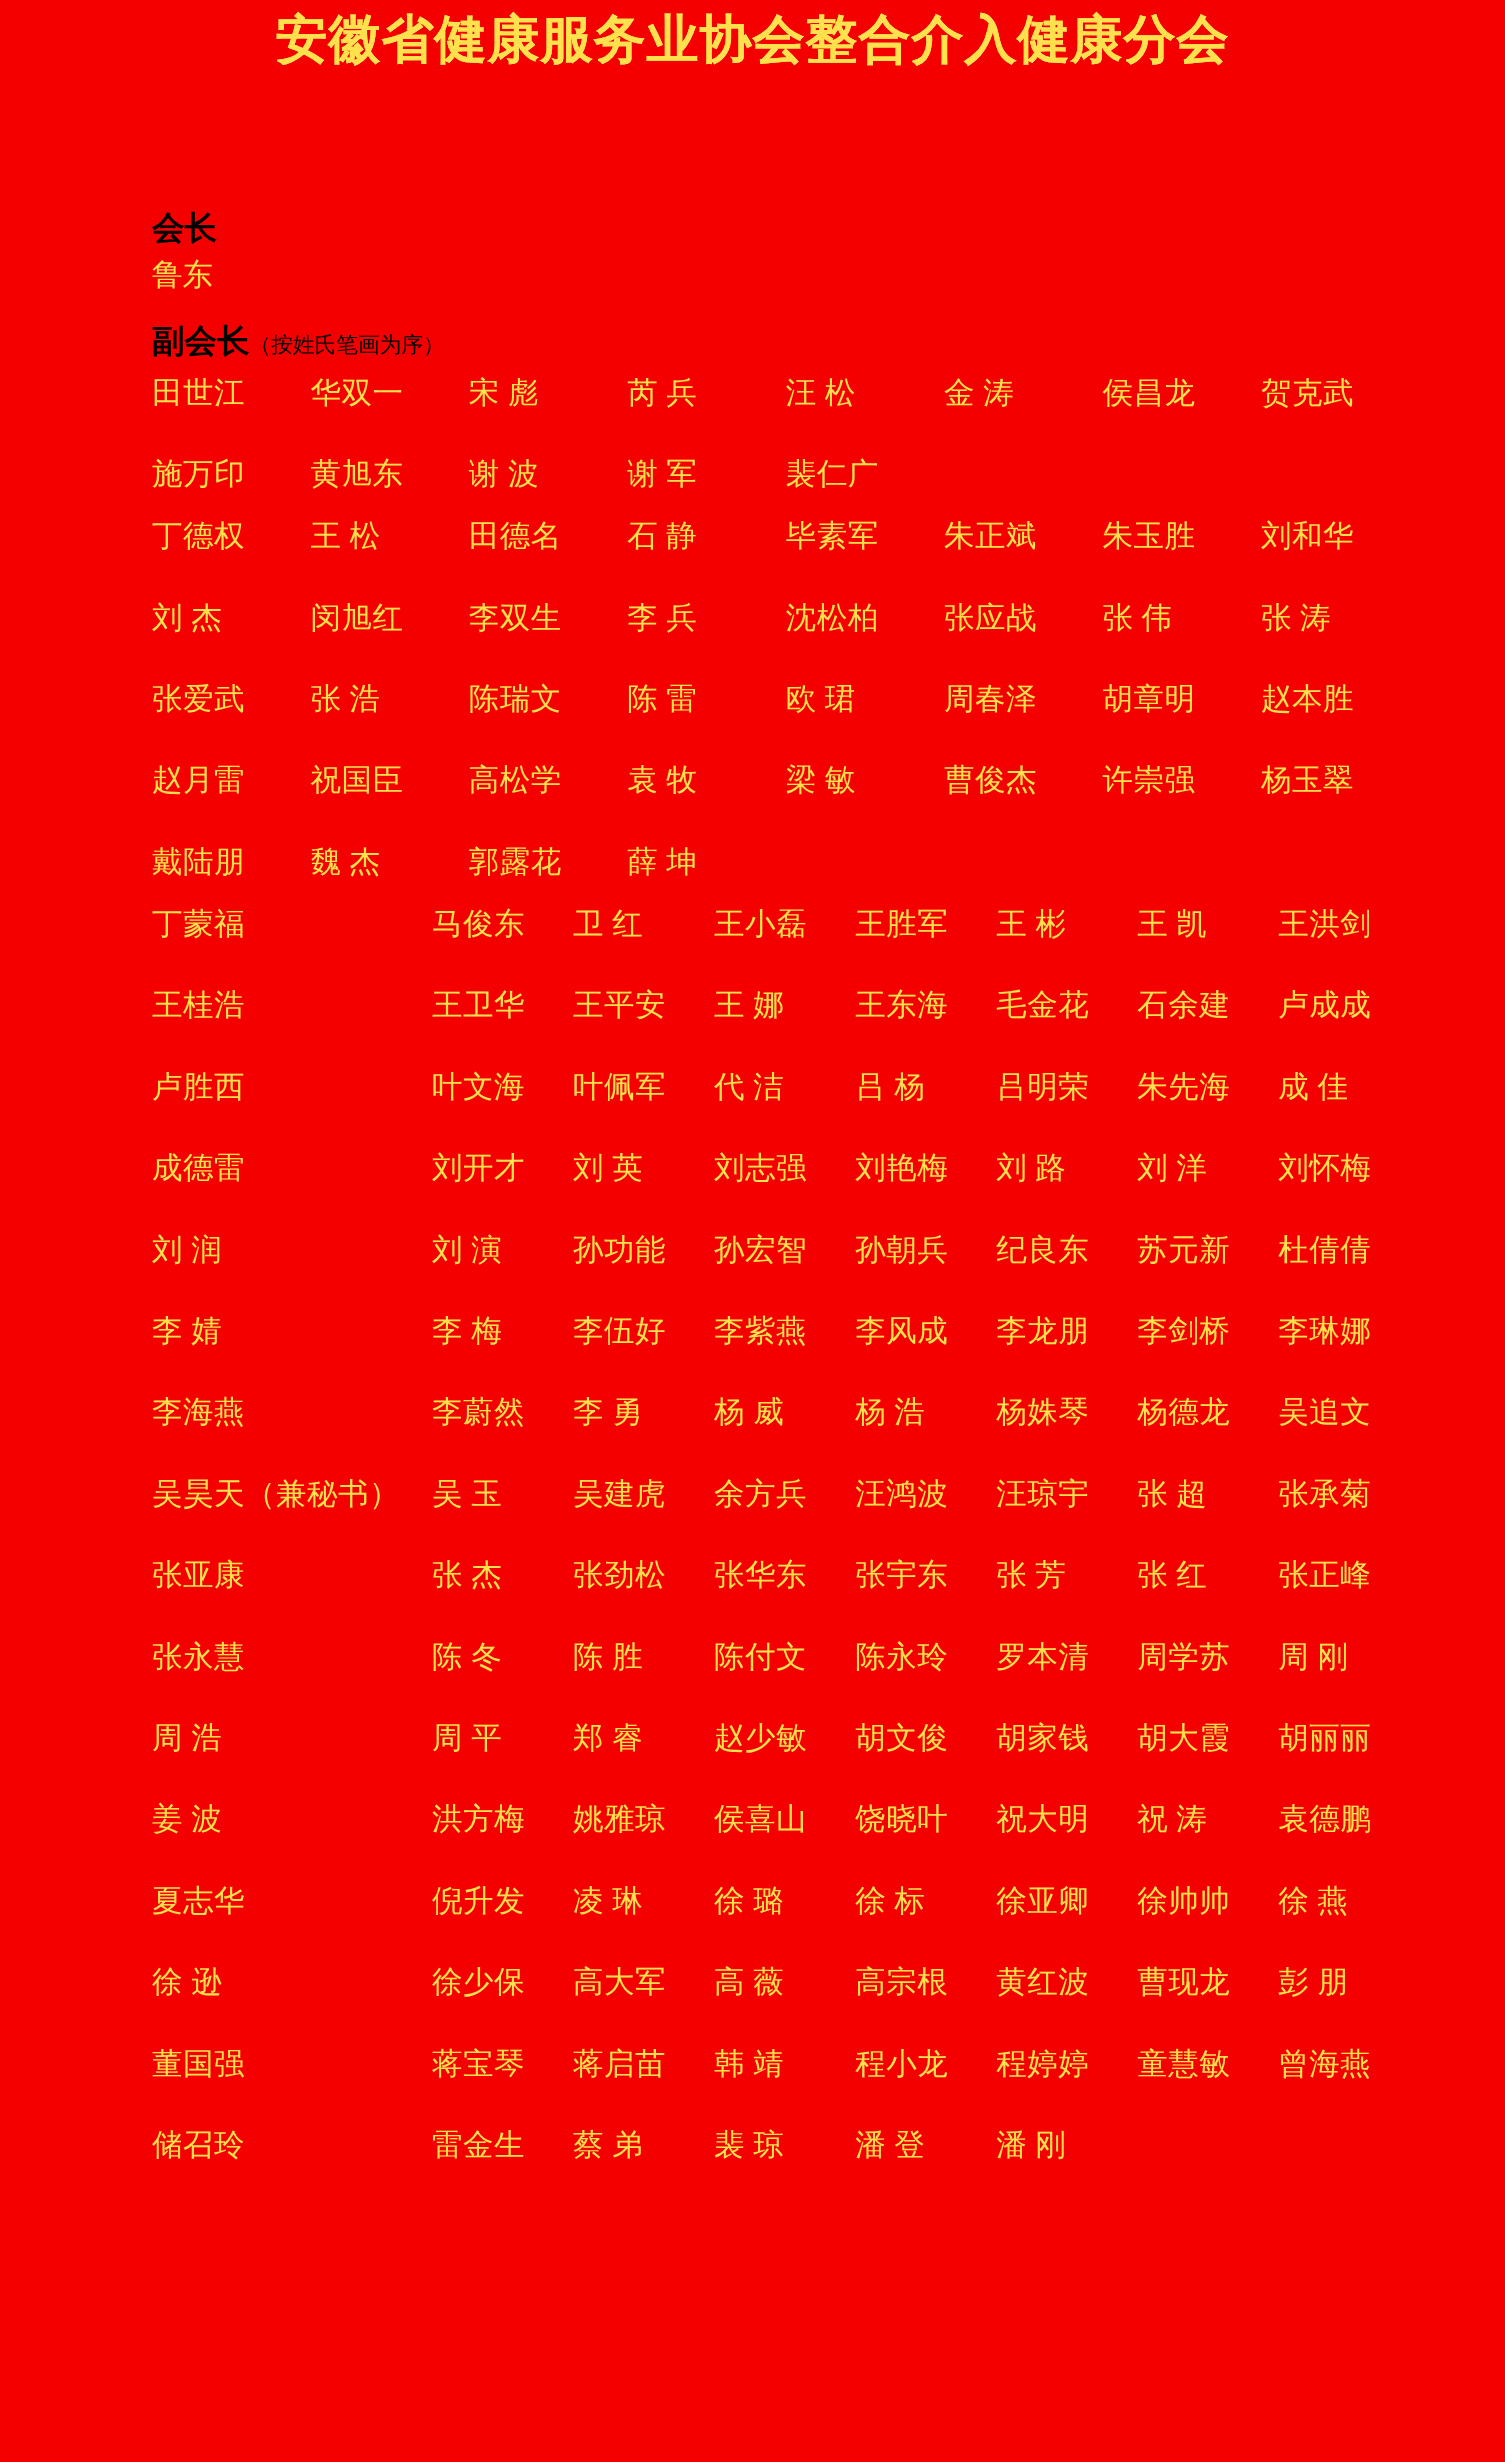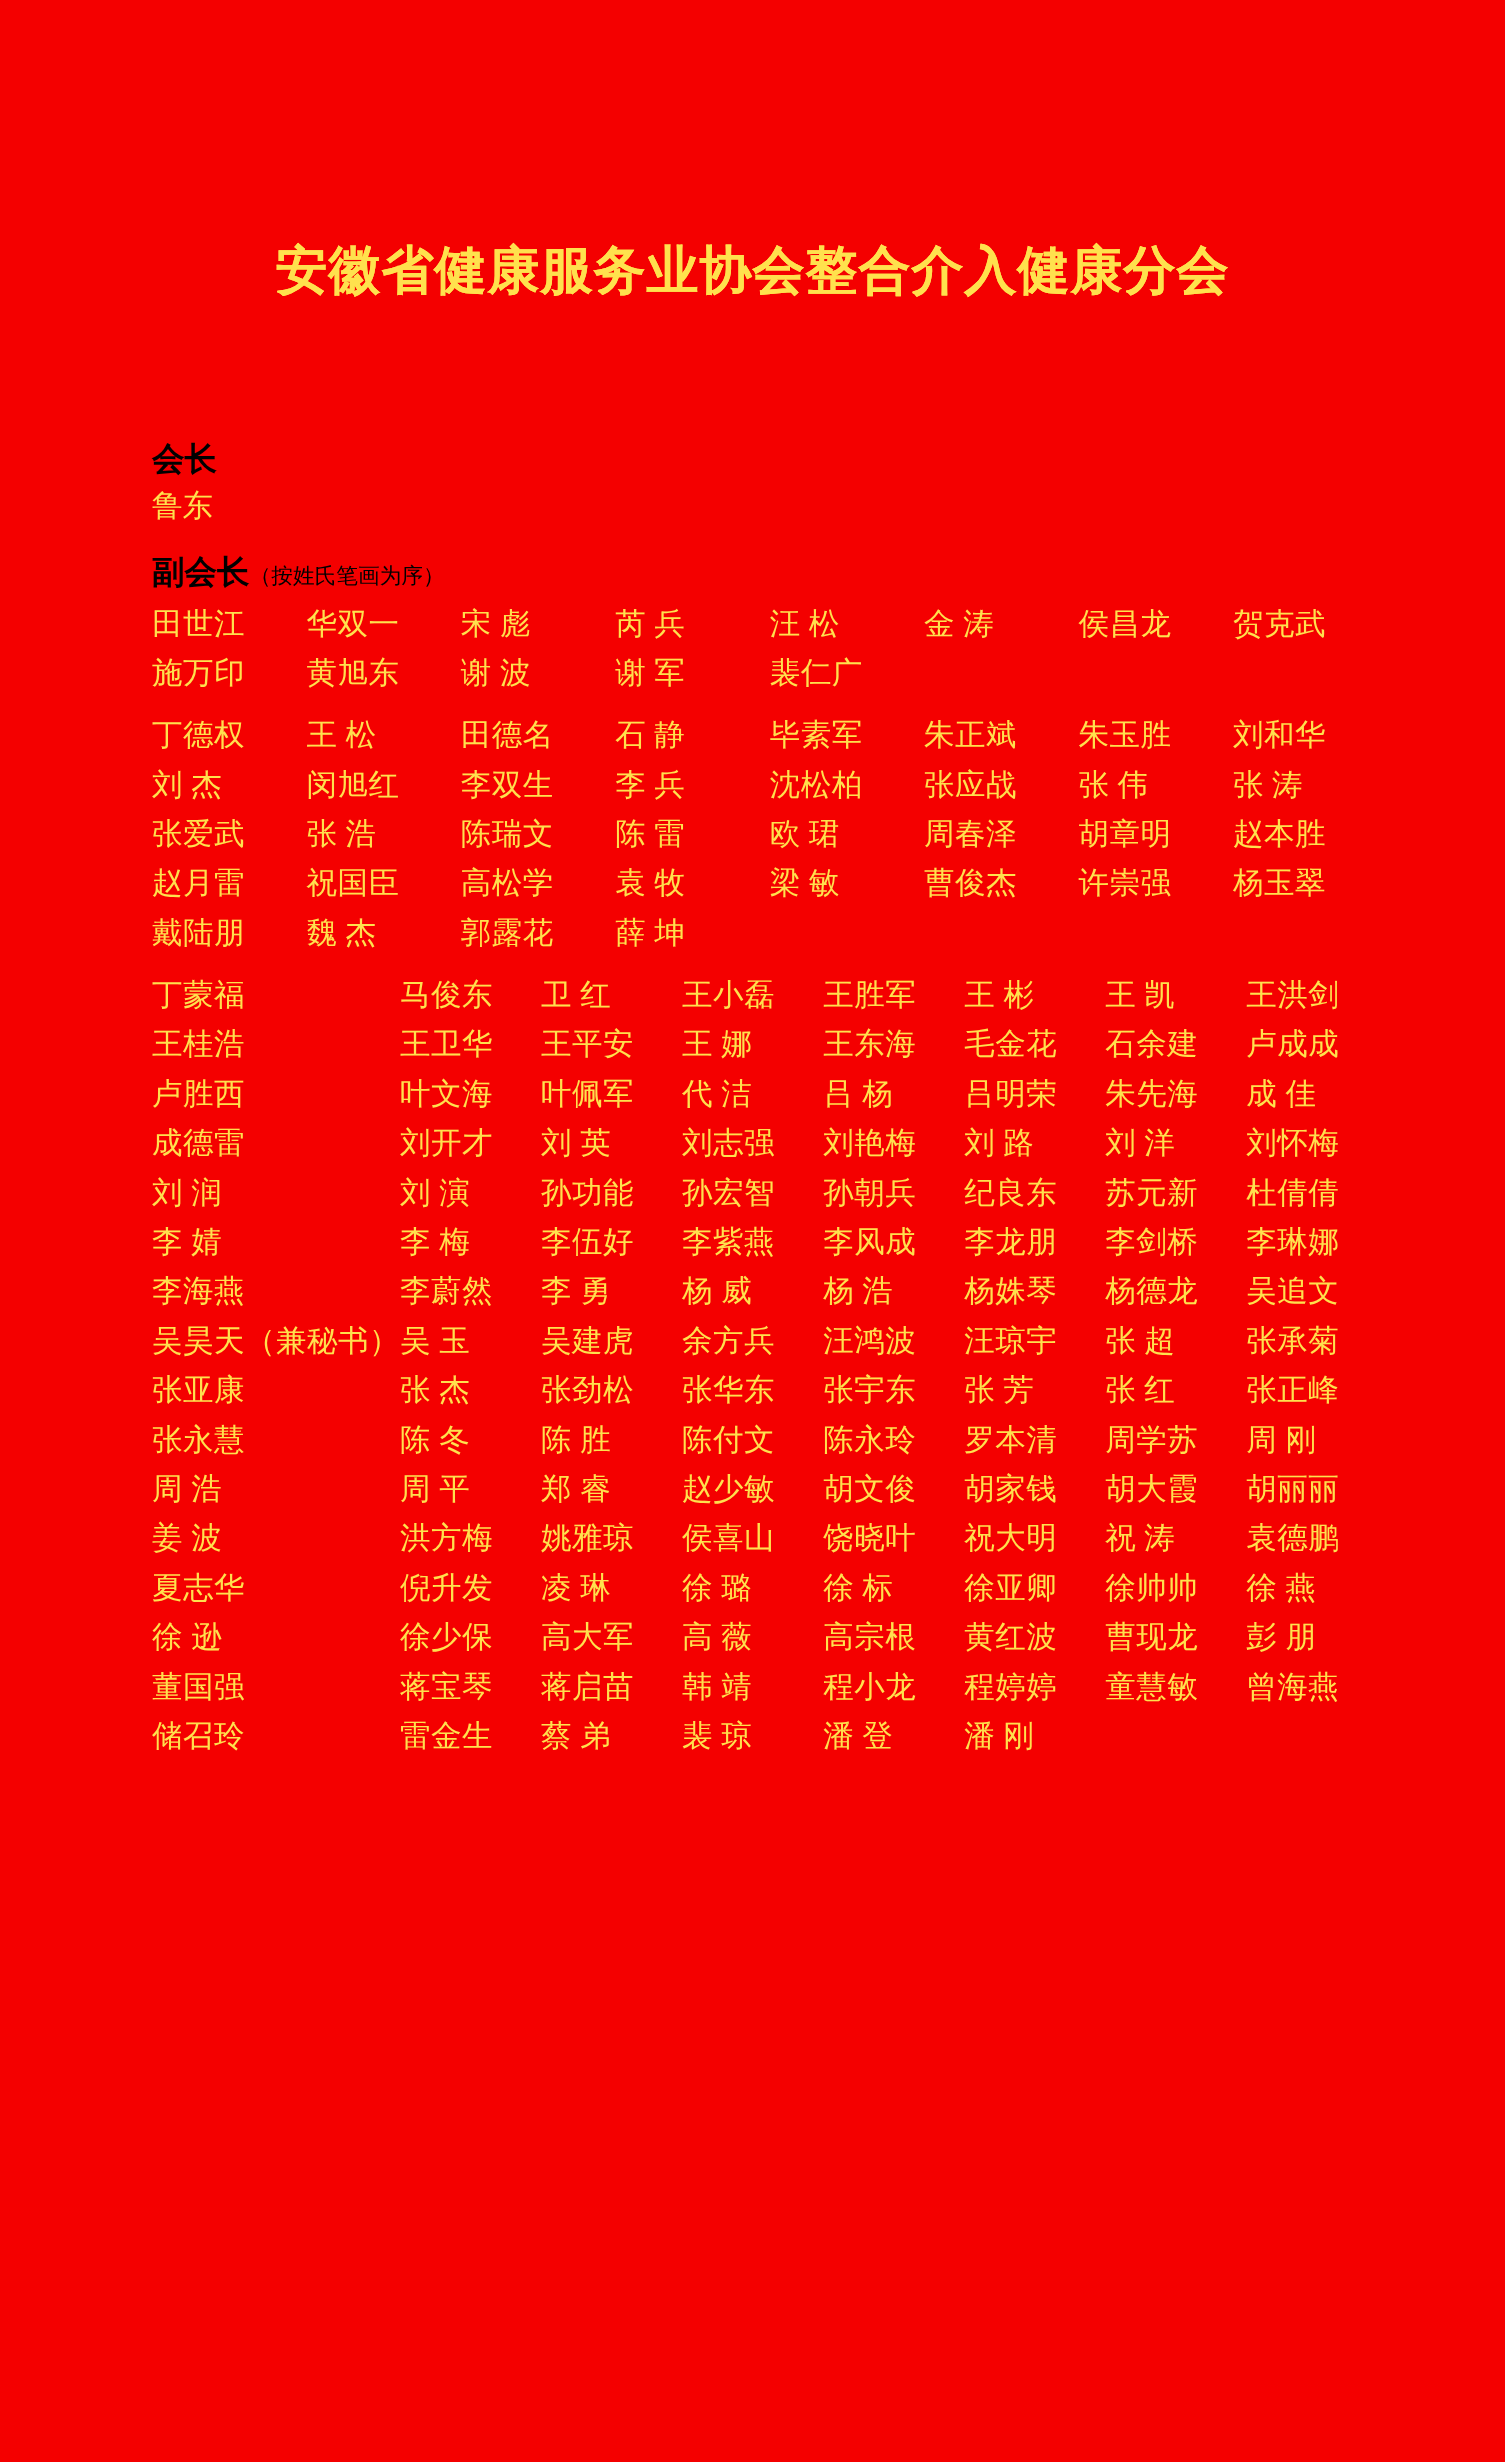--- a/index.html
+++ b/index.html
@@ -15,21 +15,20 @@
     overflow: hidden;
   }
   .page {
     position: relative;
     width: 1505px;
     height: 2525px;
     box-sizing: border-box;
     padding: 0 98px;
   }
   .title-block {
-    padding-top: 231px;
     text-align: center;
   }
   .title-line {
     font-size: 52px;
     font-weight: bold;
     letter-spacing: 1px;
     line-height: 1.55;
     color: #ffe14d;
     text-shadow: 0 0 0.5px #ffe14d;
   }
@@ -65,20 +64,21 @@
     line-height: 1.35;
     margin-bottom: 25px;
     color: #ffe14d;
   }
   .name-grid {
     display: grid;
     grid-template-columns: repeat(8, 1fr);
     column-gap: 0px;
     row-gap: 0px;
     margin-bottom: 12.8px;
+    gap: 32px;
   }
   .name-cell {
     font-size: 30.5px;
     line-height: 1.62;
     color: #ffe14d;
     white-space: nowrap;
     letter-spacing: 0.5px;
   }
 </style>
 </head>

